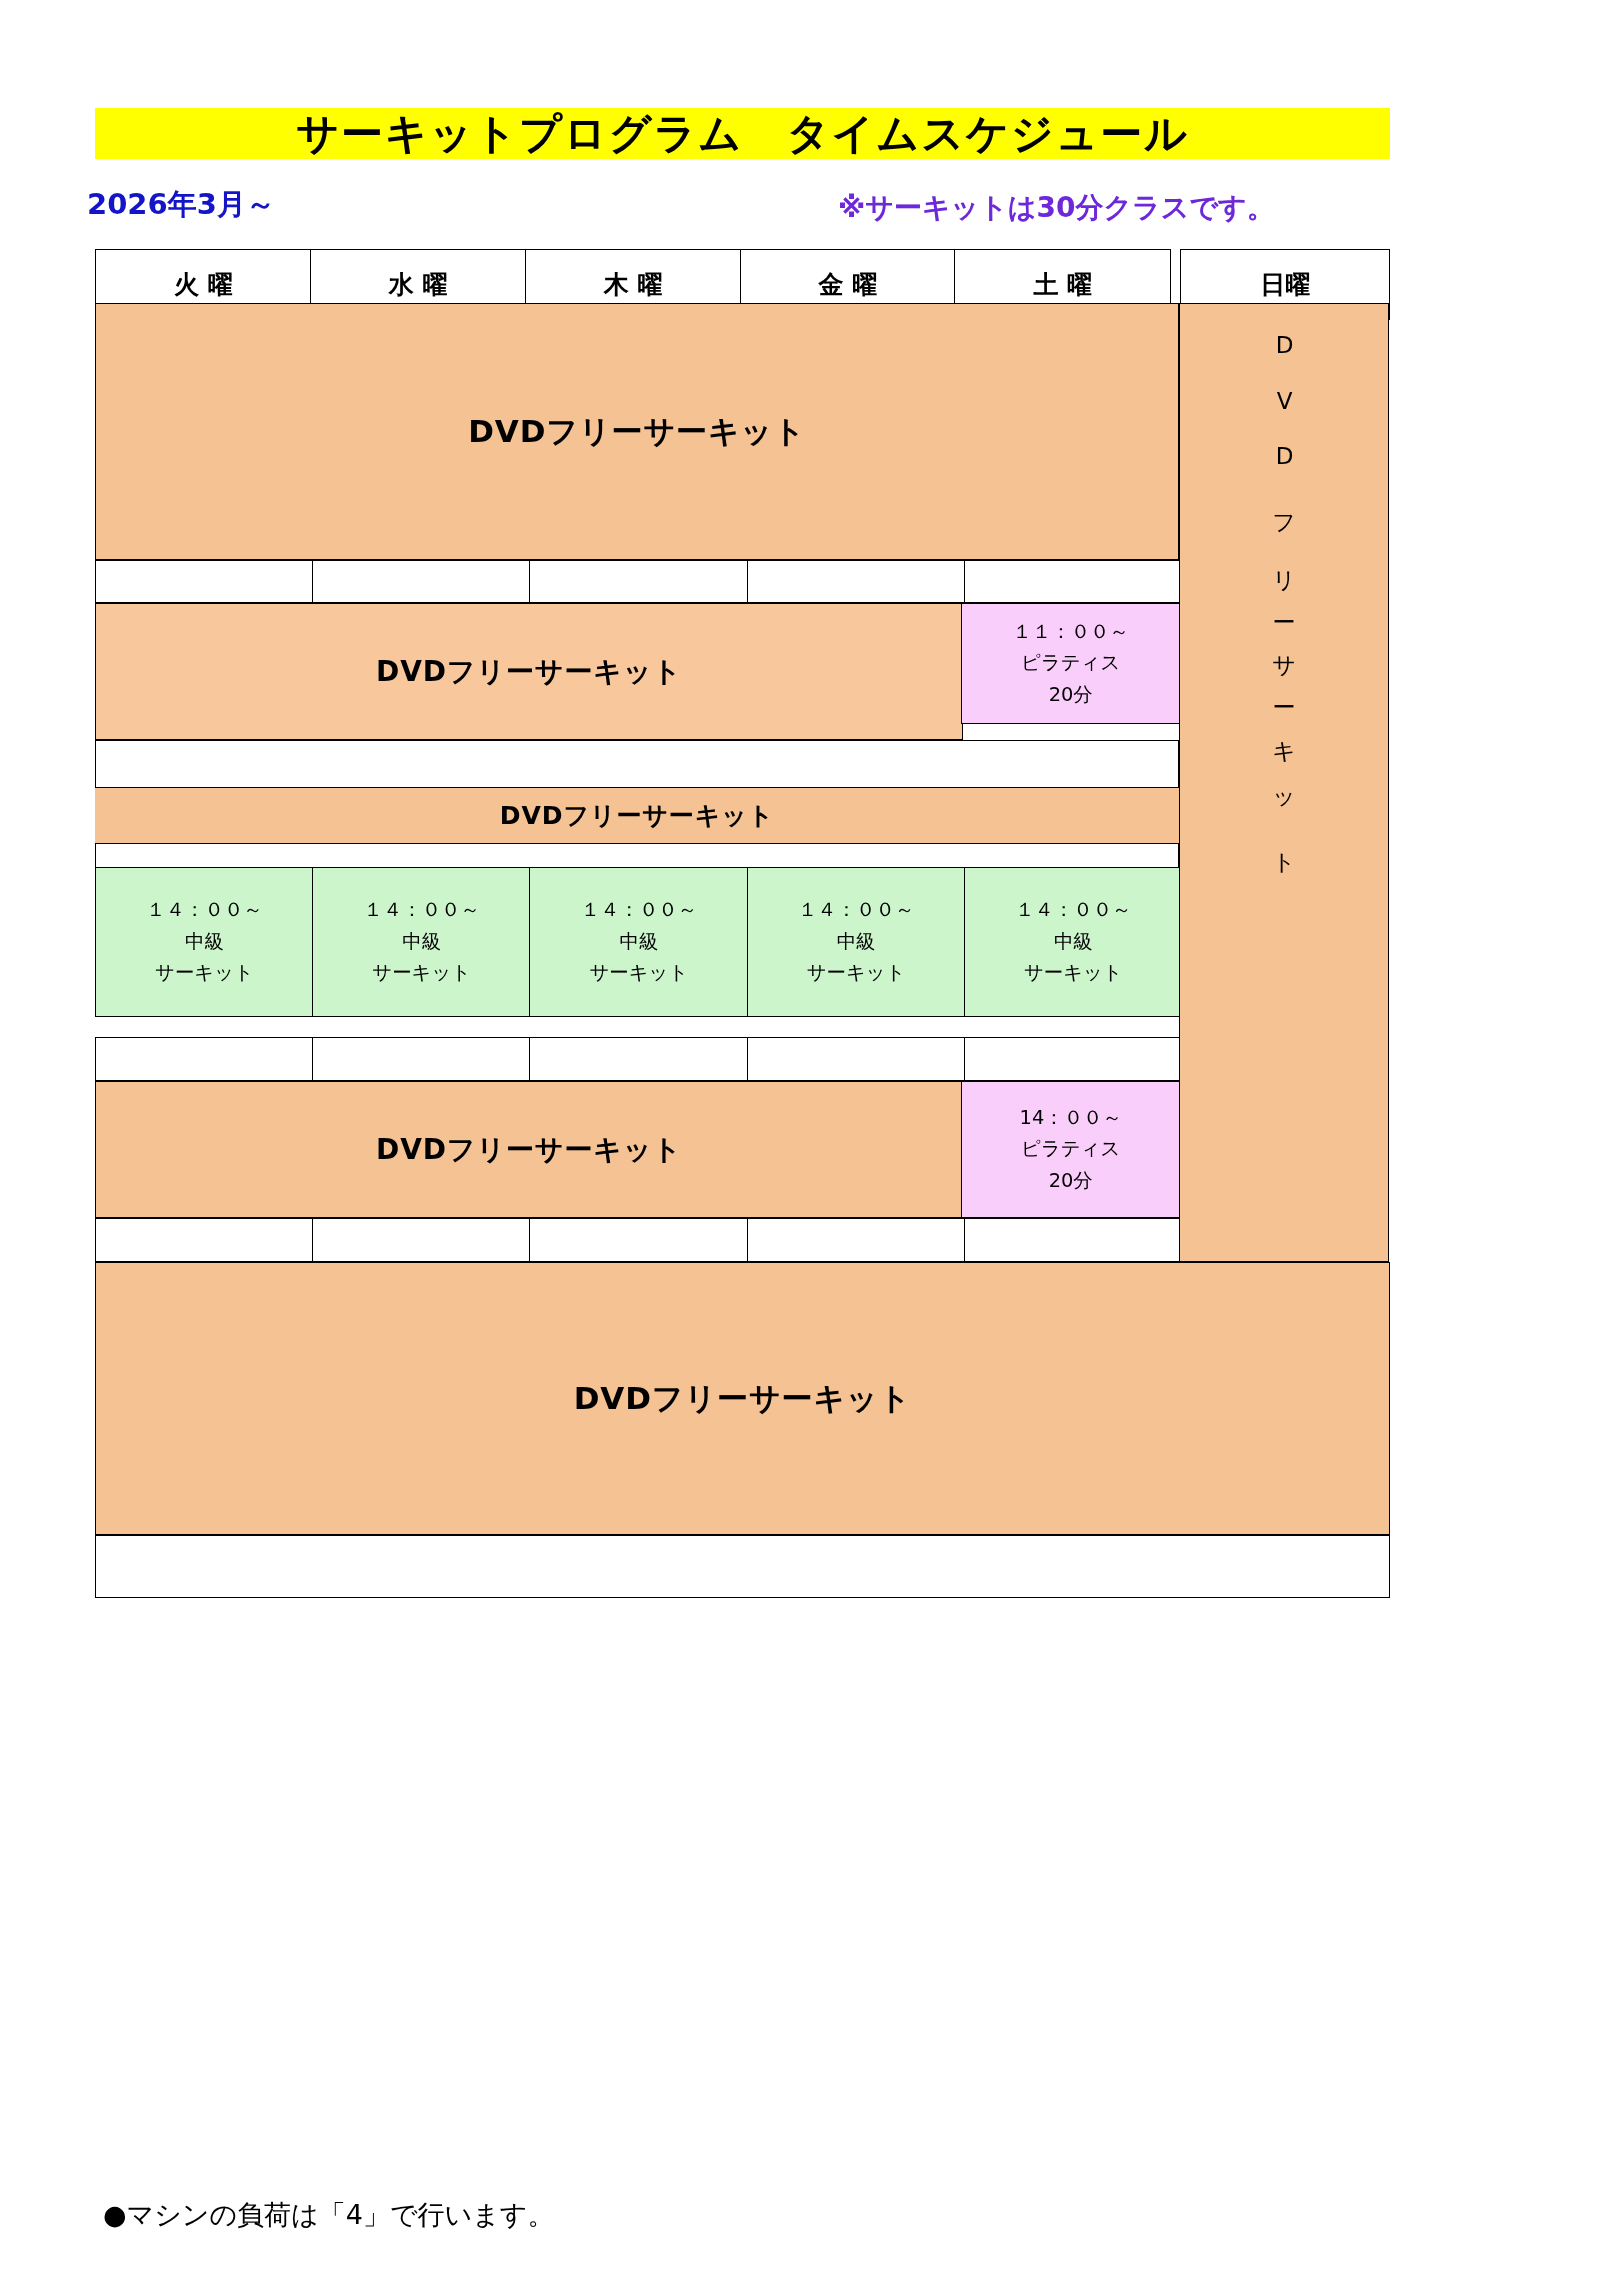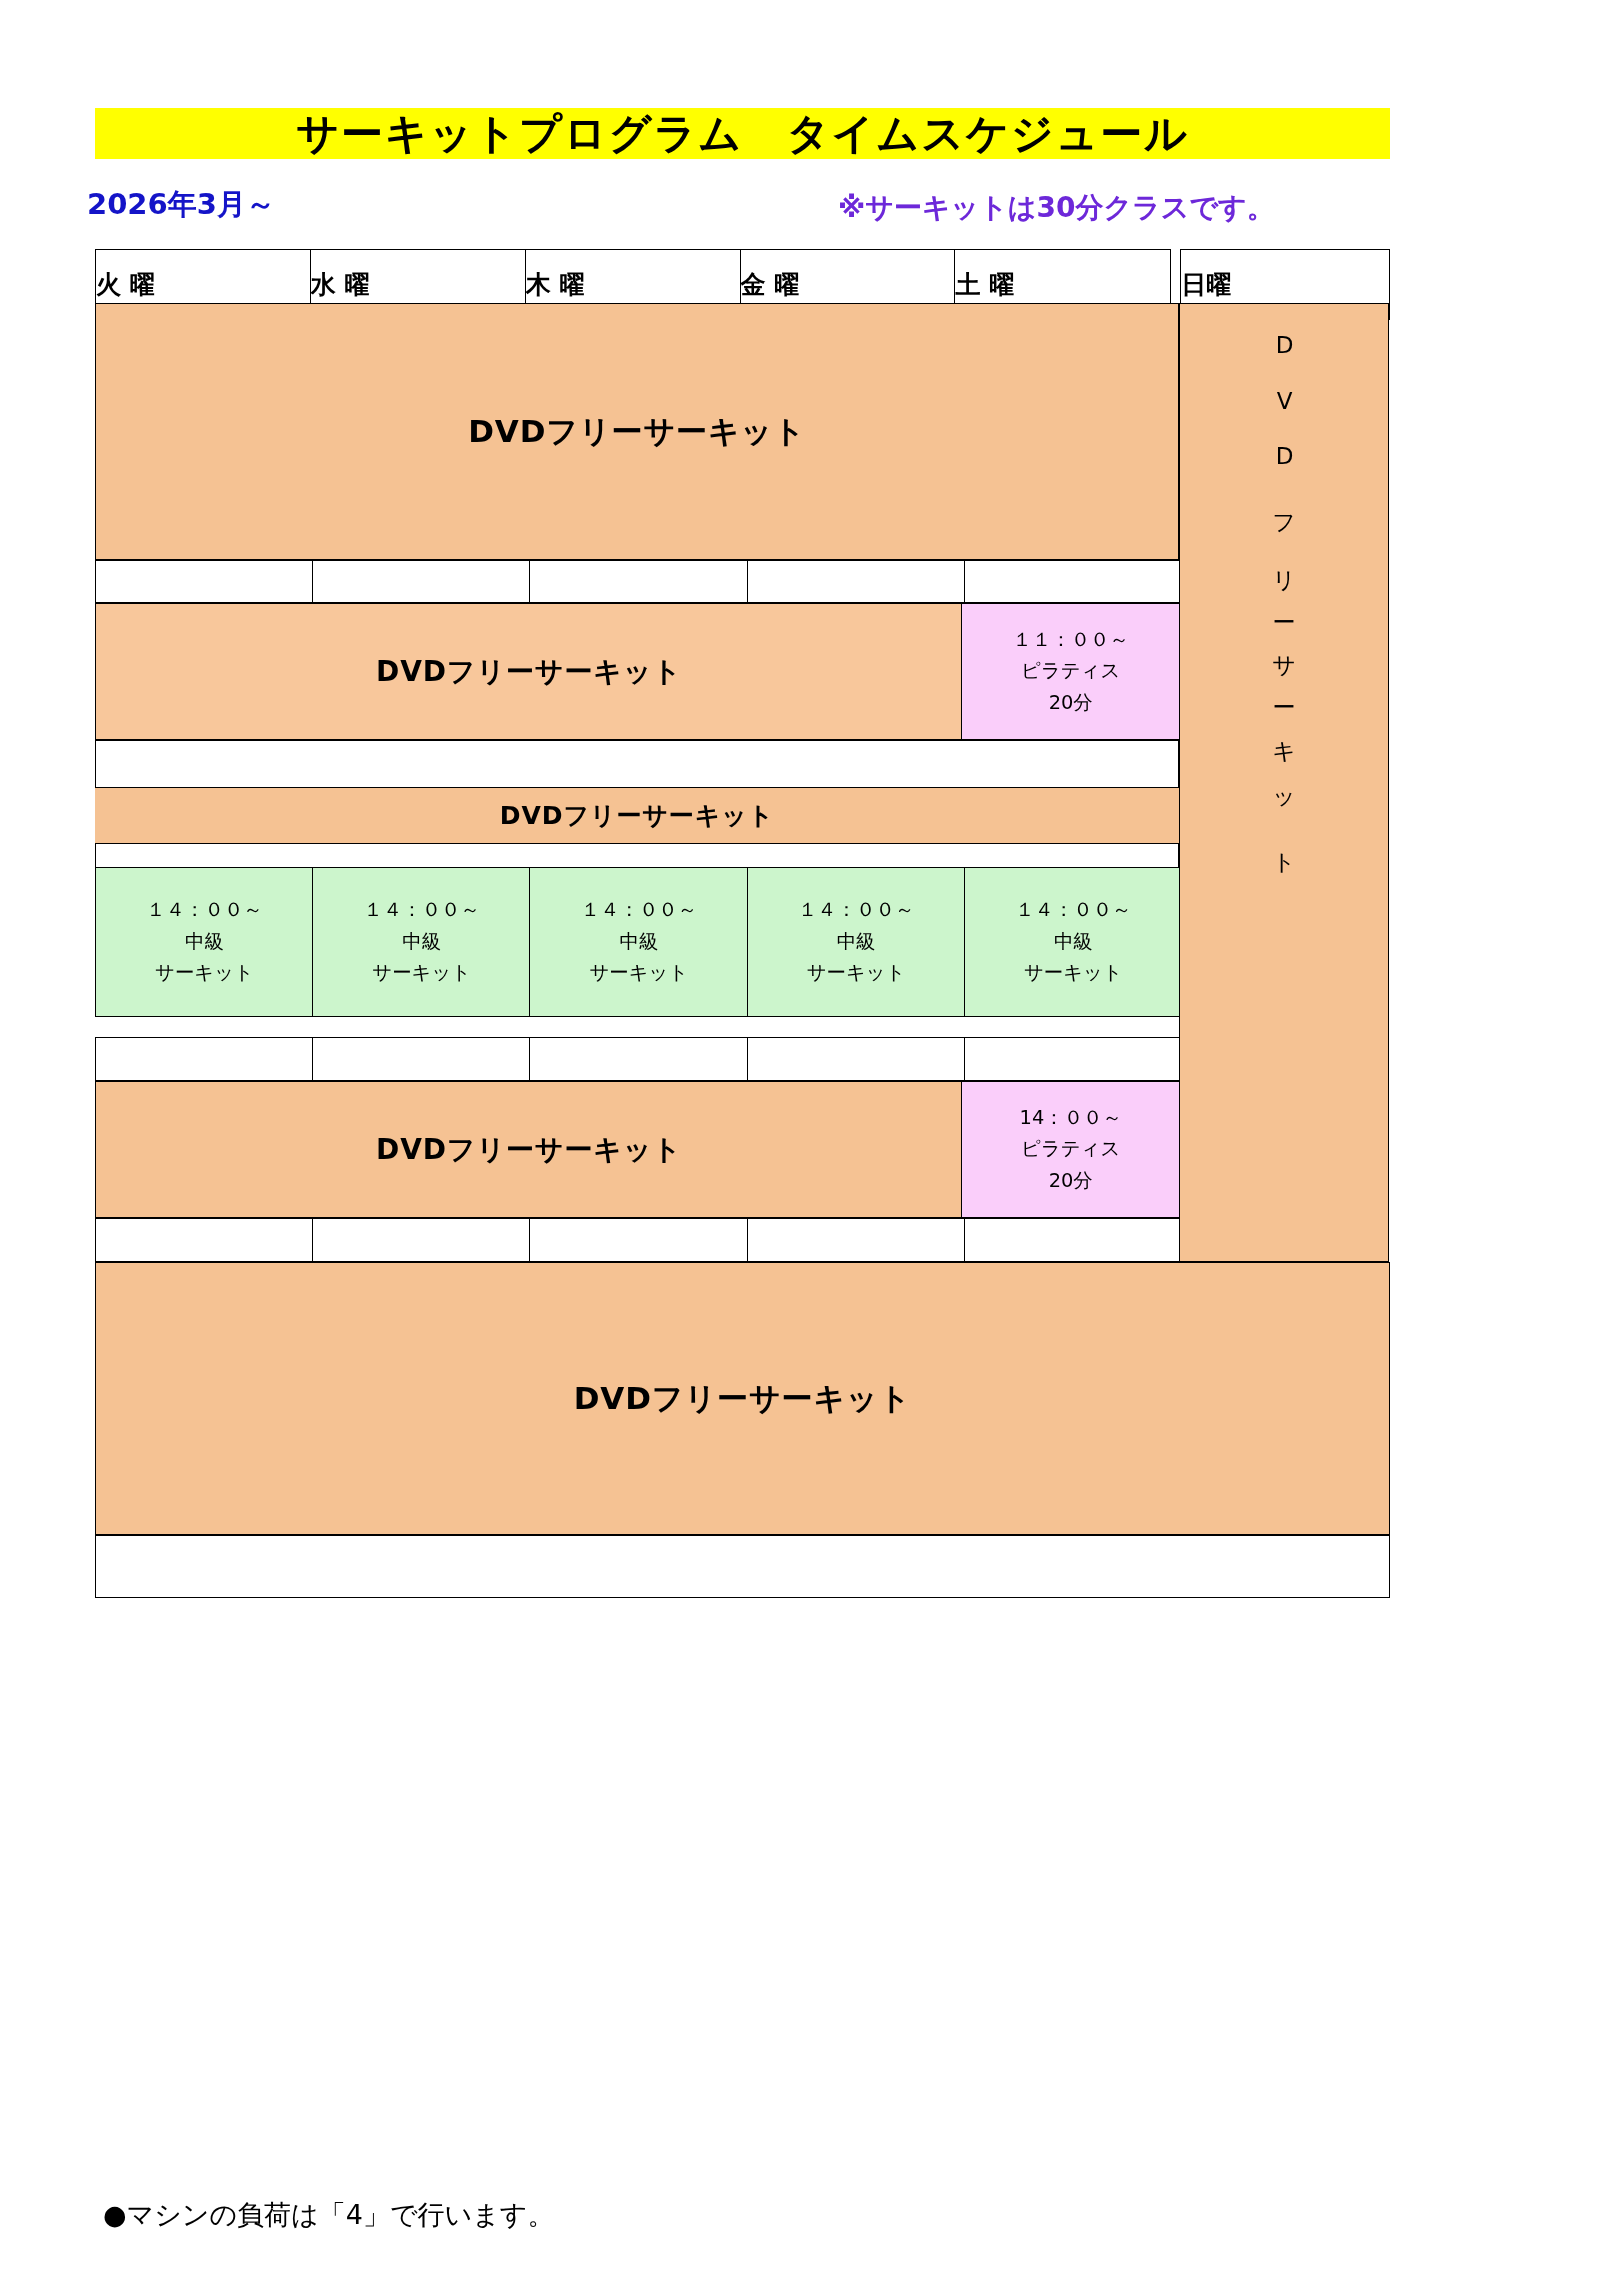--- a/index.html
+++ b/index.html
@@ -77,21 +77,21 @@
     height: 54px;
     display: flex;
   }
   .day-header {
     box-sizing: border-box;
     height: 71px;
     border: 1.8px solid #000000;
     background: #ffffff;
     display: flex;
     align-items: center;
-    justify-content: flex-start;
+    justify-content: center;
     font-family: "DejaVu Sans", sans-serif;
     font-weight: bold;
     font-size: 25px;
     white-space: pre;
     margin-left: -1.8px;
   }
   .day-header:first-child { margin-left: 0; }
   .day-header.weekday { width: 220px; }
   .day-header.sunday  { width: 213px; margin-left: 9.2px; }
 
@@ -286,21 +286,21 @@
           </div>
         <div class="cell c-white cell-w" style="height:43px;">
             <span></span>
           </div>
       </div>
 
       <div class="row" style="top:300px;height:137px;">
         <div class="cell c-orange-lite cell-4" style="height:137px;">
           <span class="cell-text">DVDフリーサーキット</span>
         </div>
-        <div class="cell c-pink cell-w" style="height:137px;">
+        <div class="cell c-pink cell-w" style="height:121px;">
           <span class="stack-line t">１１：００～</span>
           <span class="stack-line">ピラティス</span>
           <span class="stack-line">20分</span>
         </div>
       </div>
 
       <div class="row" style="top:437px;height:48px;">
         <div class="cell c-white cell-5" style="height:48px;">
             <span></span>
           </div>

